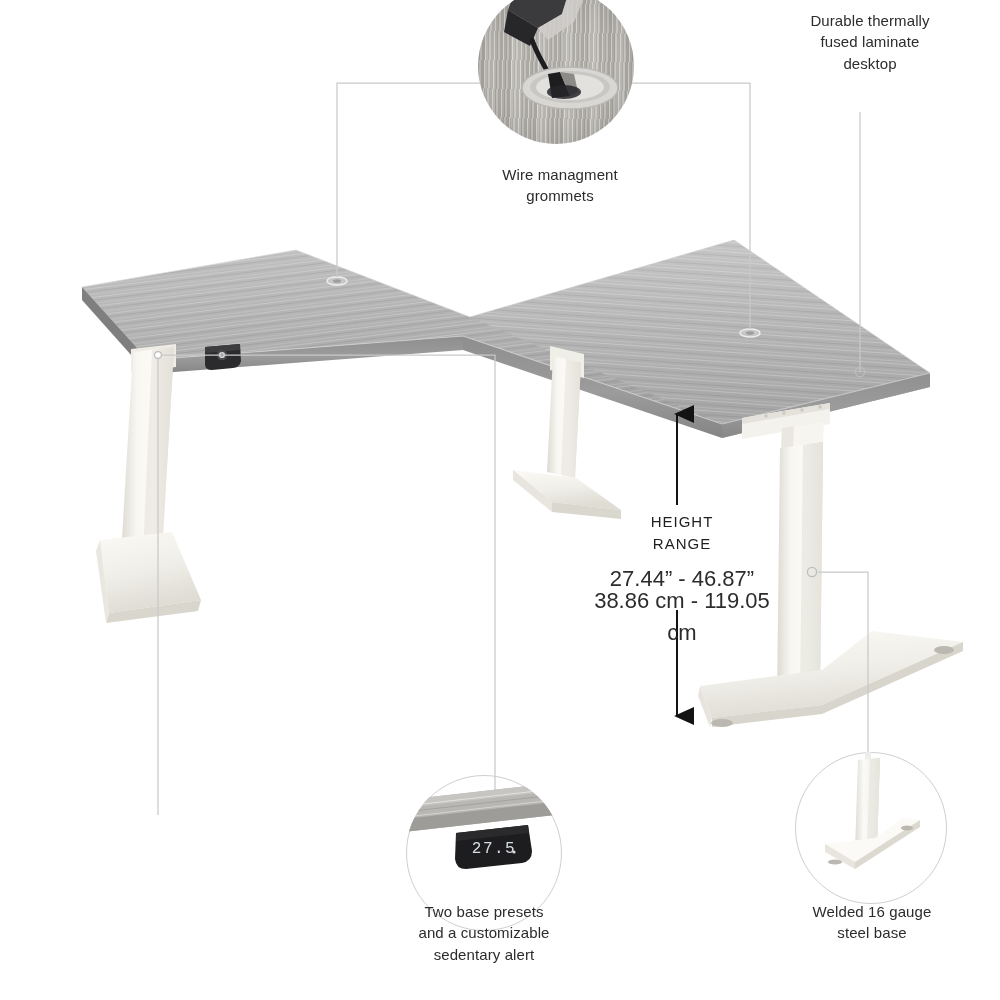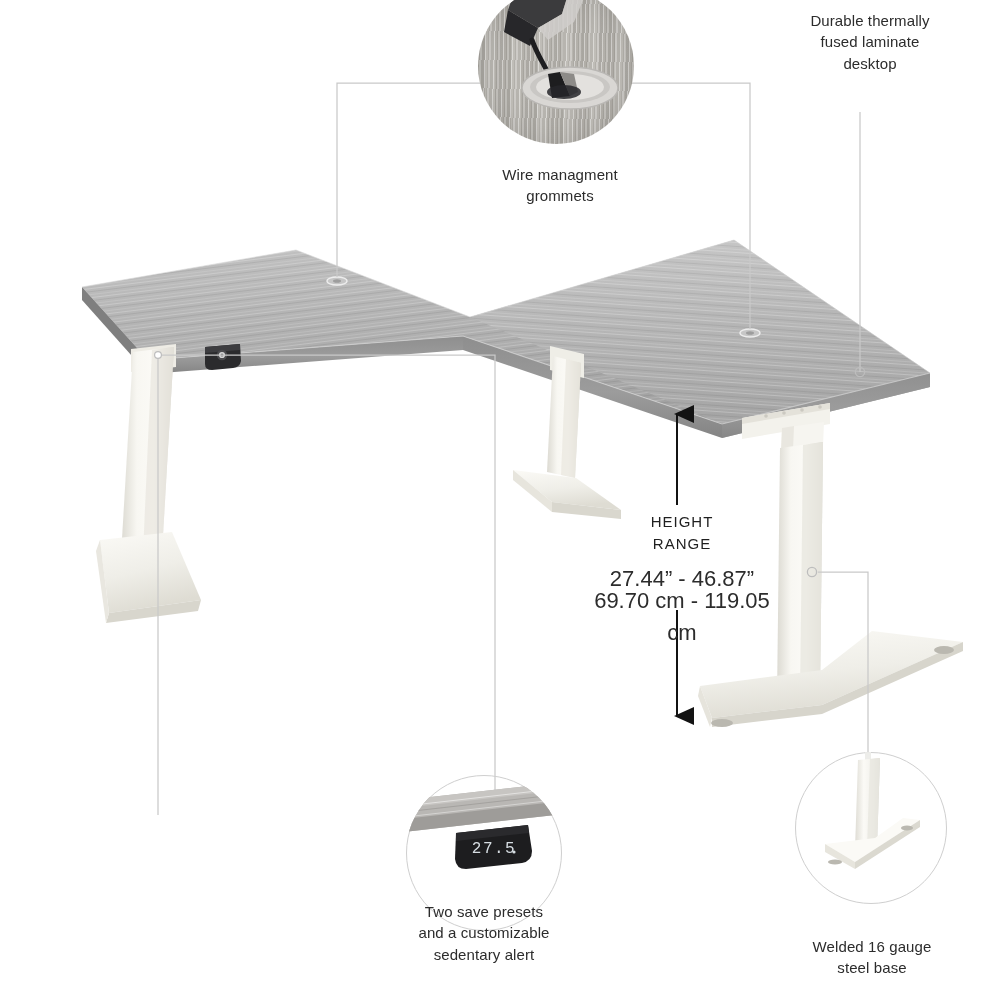--- a/index.html
+++ b/index.html
@@ -323,23 +323,23 @@
 desktop</div>
 
   <div class="callout" style="left:460px;top:164px;width:200px;">Wire managment
 grommets</div>
 
   <div class="label-heading" style="left:612px;top:511px;width:140px;">HEIGHT
 RANGE</div>
 
   <div class="label-values" style="left:587px;top:563px;width:190px;">27.44” - 46.87”</div>
 
-  <div class="label-values" style="left:577px;top:585px;width:210px;">69.70 cm - 119.05 cm</div>
-
-
-  <div class="callout" style="left:384px;top:901px;width:200px;">Two save presets
+  <div class="label-values" style="left:577px;top:585px;width:210px;">38.86 cm - 119.05 cm</div>
+
+
+  <div class="callout" style="left:384px;top:901px;width:200px;">Two base presets
 and a customizable
 sedentary alert</div>
 
-  <div class="callout" style="left:782px;top:901px;width:180px;margin-top:35px;">Welded 16 gauge
+  <div class="callout" style="left:782px;top:901px;width:180px;">Welded 16 gauge
 steel base</div>
 
 </div>
 
 </body></html>

